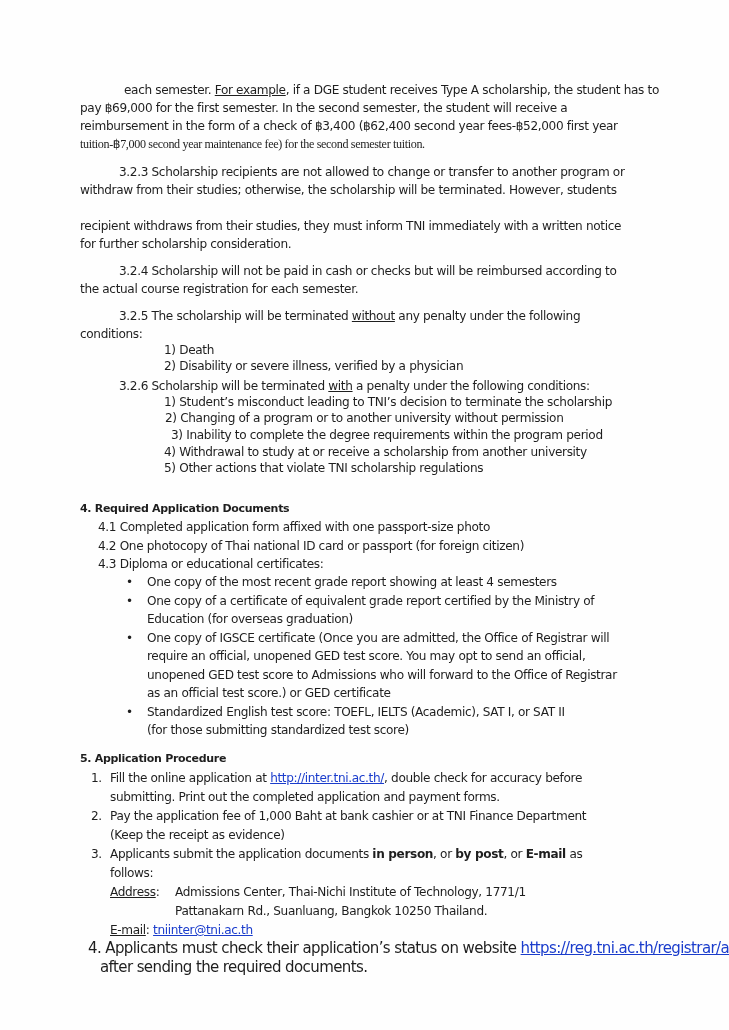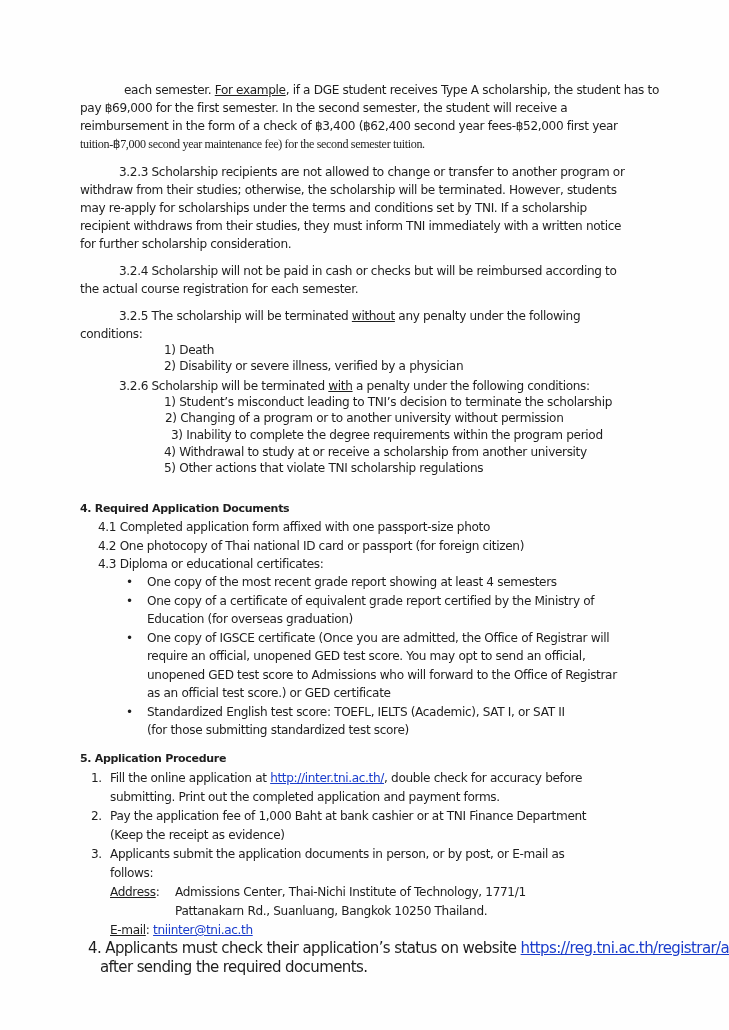--- a/index.html
+++ b/index.html
@@ -10,39 +10,38 @@
   }
   .page { position: absolute; left: 0; top: 0; width: 729px; height: 1030px; background: #fefefe; }
   .ln {
     position: absolute; white-space: nowrap;
     font-family: "DejaVu Sans", sans-serif;
     font-size: 12.1px; line-height: 18px;
     letter-spacing: -0.35px;
     color: #1e1e1e;
   }
   .ln.condensed { font-size: 15px; letter-spacing: -0.6px; }
-  .b { font-weight: normal; }
+  .b { font-weight: bold; }
   .u { text-decoration: underline; }
   .link { color: #1a3ccc; text-decoration: underline; }
   .heading { font-weight: bold; font-size: 11px; letter-spacing: -0.3px; }
   .bullet { position: absolute; font-size: 12px; line-height: 18px; color: #1e1e1e; }
 </style>
 </head>
 <body>
 
 <div class="page">
 
   <div class="ln" style="left:80px;top:81px;margin-left:44px;"><span>each semester.  </span><span class="u">For example</span><span>, if a DGE student receives Type A scholarship, the student has to</span></div>
   <div class="ln" style="left:80px;top:99px;">pay ฿69,000 for the first semester. In the second semester, the student will receive a</div>
   <div class="ln" style="left:80px;top:117px;">reimbursement in the form of a check of ฿3,400 (฿62,400 second year fees-฿52,000 first year</div>
   <div class="ln" style="left:80px;top:135px;font-family:Liberation Serif, serif;">tuition-฿7,000 second year maintenance fee) for the second semester tuition.</div>
 
   <div class="ln" style="left:119px;top:163px;">3.2.3 Scholarship recipients are not allowed to change or transfer to another program or</div>
   <div class="ln" style="left:80px;top:181px;">withdraw from their studies; otherwise, the scholarship will be terminated.  However, students</div>
-  <div class="ln" style="left:80px;top:199px;">may re-apply for scholarships under the terms and conditions set by TNI.   If a scholarship</div>
   <div class="ln" style="left:80px;top:217px;">recipient withdraws from their studies, they must inform TNI immediately with a written notice</div>
   <div class="ln" style="left:80px;top:235px;">for further scholarship consideration.</div>
 
   <div class="ln" style="left:119px;top:262px;">3.2.4 Scholarship will not be paid in cash or checks but will be reimbursed according to</div>
   <div class="ln" style="left:80px;top:280px;">the actual course registration for each semester.</div>
 
   <div class="ln" style="left:119px;top:307px;"><span>3.2.5 The scholarship will be terminated </span><span class="u">without</span><span> any penalty under the following</span></div>
   <div class="ln" style="left:80px;top:325px;">conditions:</div>
   <div class="ln" style="left:164px;top:341px;">1) Death</div>
   <div class="ln" style="left:164px;top:357px;">2) Disability or severe illness, verified by a physician</div>

